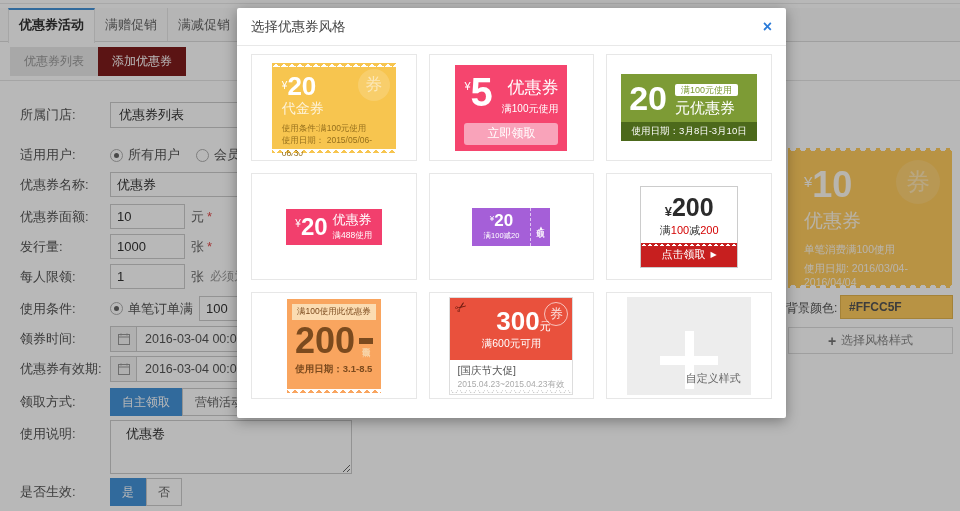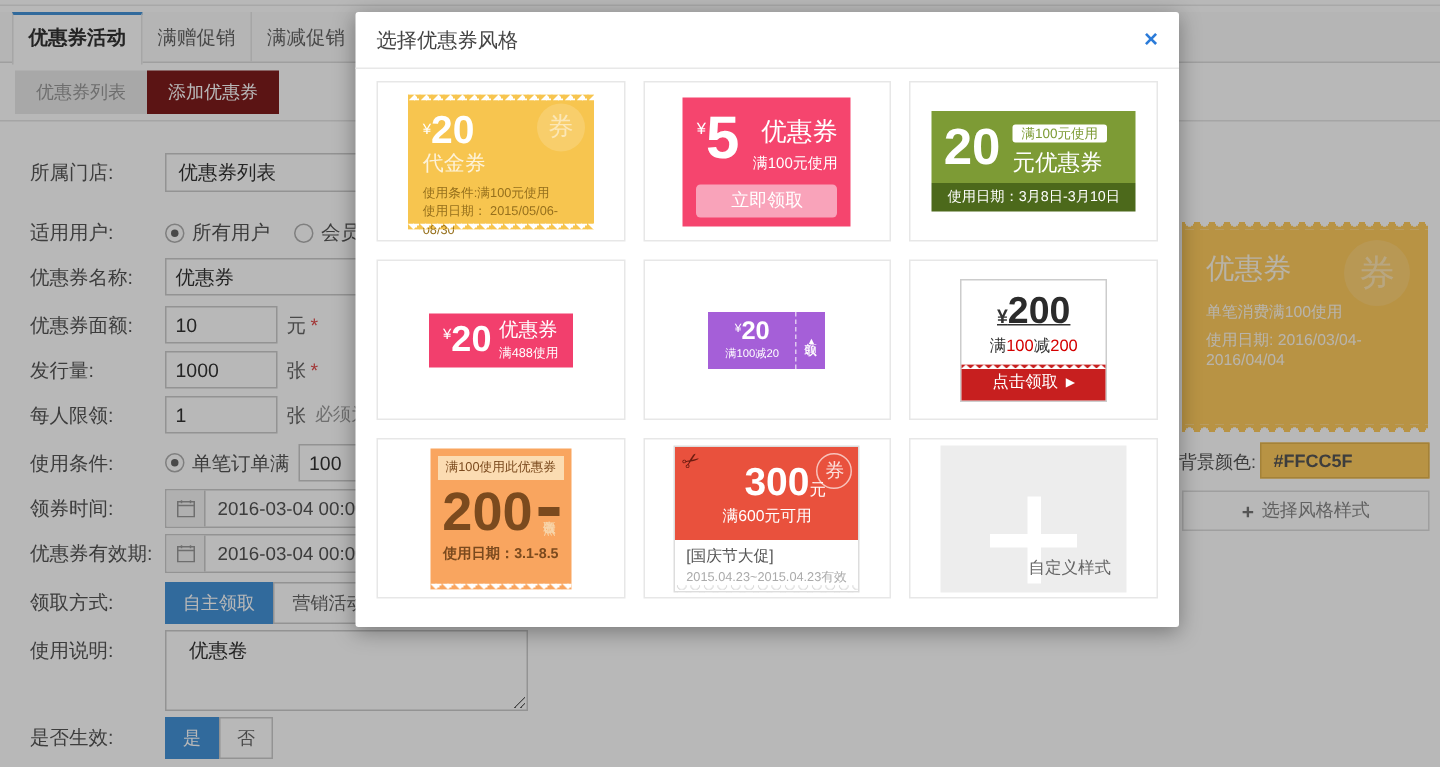--- a/index.html
+++ b/index.html
@@ -136,21 +136,21 @@
   .c5-amt .cur { font-size:8px; vertical-align:5px; }
   .c5-amt .num { font-size:17px; font-weight:bold; }
   .c5-cond { font-size:7.5px; }
   .c5-right { width:20px; border-left:1px dashed rgba(255,255,255,.65); display:flex;
               flex-direction:column; align-items:center; justify-content:center; }
   .c5-act { font-size:8.5px; letter-spacing:1px; }
   .c5-arrow { font-size:6px; margin-top:1px; }
 
   
   .cpn6 { width:98px; border:1px solid #ccc; text-align:center; background:#fff; }
-  .c6-amt { padding-top:6px;text-decoration:underline; }
+  .c6-amt { padding-top:6px; }
   .c6-amt .cur { font-size:13px; color:#333; font-weight:bold; }
   .c6-amt .num { font-size:25px; color:#2b2b2b; font-weight:bold; }
   .c6-cond { font-size:11px; color:#333; margin:1px 0 5px; }
   .c6-cond .red { color:#D40000; }
   .c6-bar { position:relative; background:#C71F1F; height:24px; color:#fff; font-size:11px;
             display:flex; align-items:center; justify-content:center; gap:5px; }
   .c6-bar .arr { font-size:8px; }
   .c6-teeth { position:absolute; top:0; left:0; right:0; height:3px;
               background:conic-gradient(from 135deg at 50% 0,#fff 90deg,#0000 0) 0 0/6px 3px repeat-x; }
 
@@ -298,20 +298,23 @@
   </div>
 
   <div class="frow" style="top:478px">
     <span class="flabel">是否生效:</span>
     <span class="segbtn on" style="width:36px">是</span>
     <span class="segbtn off" style="width:36px">否</span>
   </div>
 
   <div class="pv-coupon">
     <div class="dots-t"></div>
+    <div class="pv-amt">
+      <span class="cur">¥</span><span class="num">10</span>
+    </div>
     <div class="pv-title">优惠券</div>
     <div class="pv-line" style="margin-top:9px">单笔消费满100使用</div>
     <div class="pv-line">使用日期: 2016/03/04-2016/04/04</div>
     <div class="pv-wm">券</div>
     <div class="dots-b"></div>
   </div>
   <span class="bgc-label">背景颜色:</span>
   <input class="bgc-input" value="#FFCC5F" style="">
   <div class="style-btn">
     <span class="plus">+</span>

